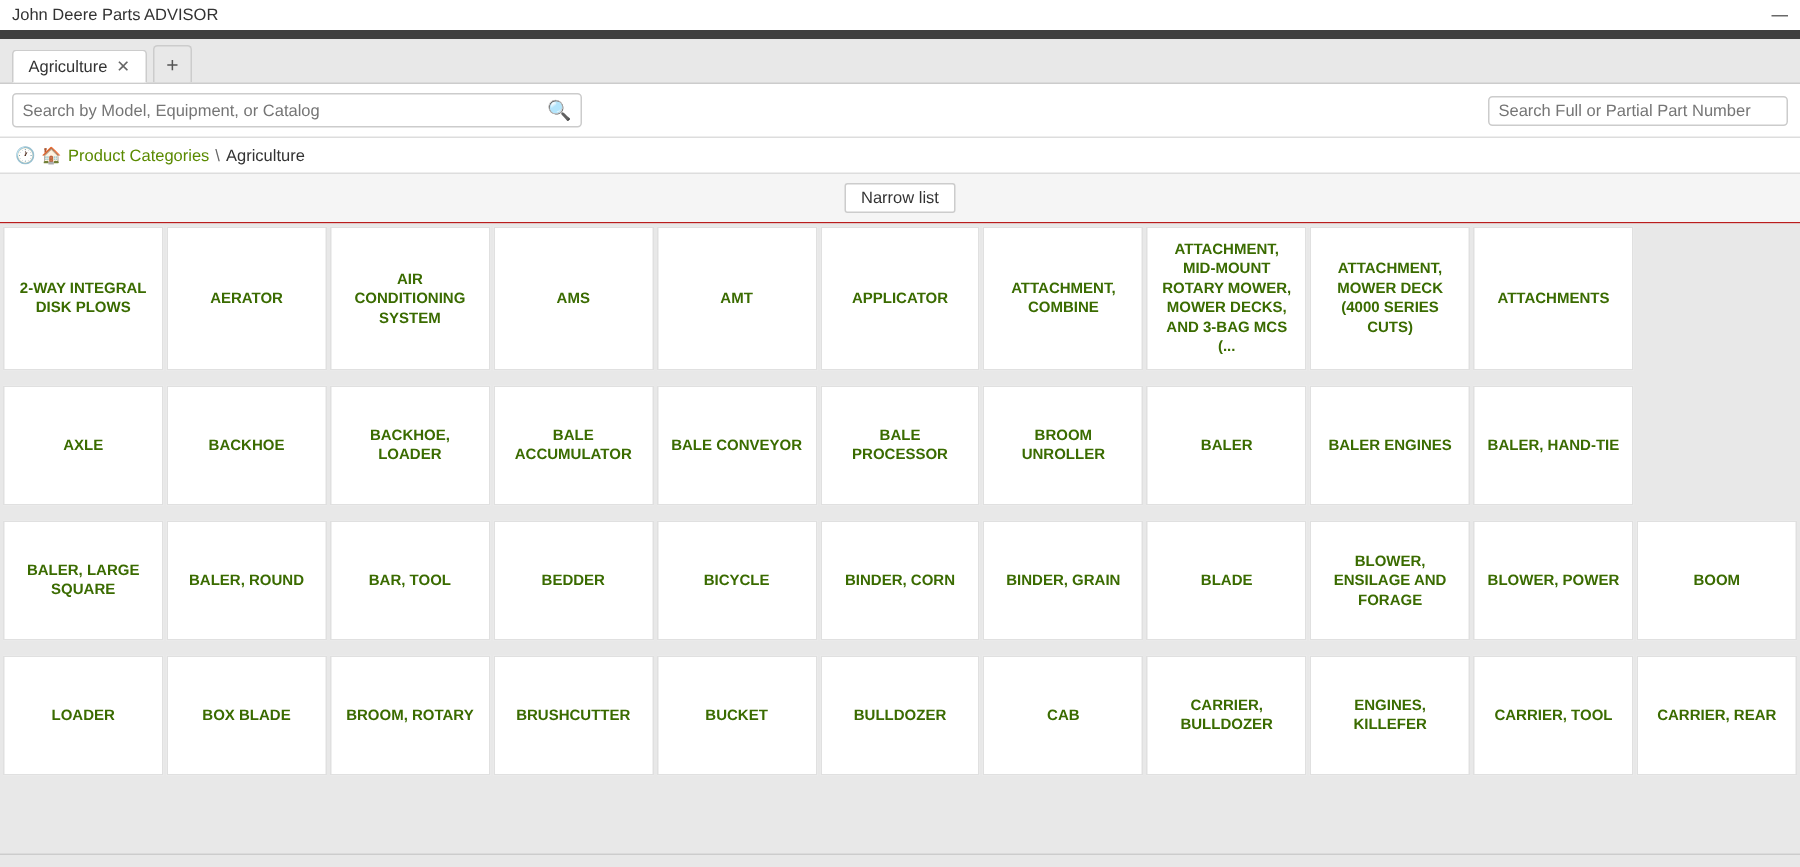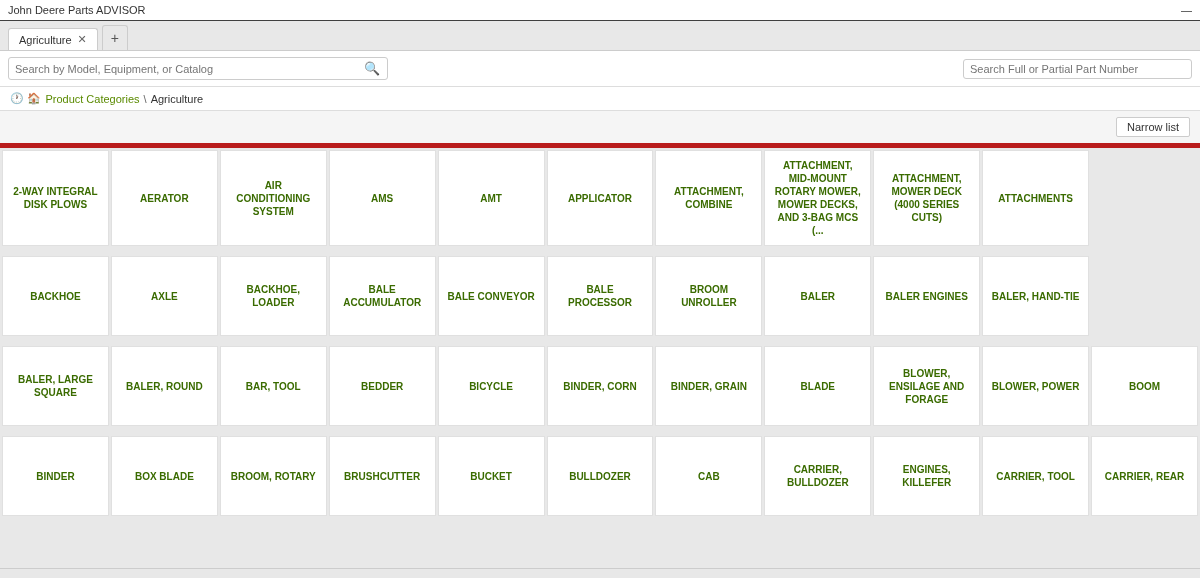--- a/index.html
+++ b/index.html
@@ -1,21 +1,21 @@
 <!DOCTYPE html>
 <html><head>
   <meta charset="utf-8">
   <style>
     * { box-sizing: border-box; margin: 0; padding: 0; }
     body { font-family: Arial, sans-serif; font-size: 12px; background: #f0f0f0; color: #333; }
 
     
     #titlebar {
       background: #fff;
-      border-bottom: 1px solid #404040;
+      border-bottom: 6px solid #404040;
       padding: 4px 8px;
       font-size: 11px;
       color: #333;
       display: flex;
       align-items: center;
       justify-content: space-between;
     }
 
     
     #tabbar {
@@ -76,21 +76,21 @@
       width: 100%;
       color: #333;
     }
     .search-box .search-icon { color: #5a8a00; font-size: 13px; cursor: pointer; }
     .search-box-right {
       display: flex;
       align-items: center;
       border: 1px solid #ccc;
       border-radius: 3px;
       padding: 3px 6px;
-      width: 229px;
+      width: 200px;
       background: #fff;
     }
     .search-box-right input {
       border: none;
       outline: none;
       font-size: 11px;
       width: 100%;
       color: #333;
     }
 
@@ -108,22 +108,22 @@
     #breadcrumb .bc-icon { color: #555; font-size: 11px; cursor: pointer; }
     #breadcrumb a { color: #5a8a00; text-decoration: none; cursor: pointer; }
     #breadcrumb .bc-sep { color: #666; }
     #breadcrumb .bc-current { color: #333; }
 
     
     #narrow-bar {
       background: #f5f5f5;
       padding: 6px 10px;
       display: flex;
-      justify-content: flex-end;
-      border-bottom: 5px solid #b91c1c;
+      justify-content: center;
+      border-bottom: 1px solid #b91c1c;
     }
     .narrow-btn {
       background: #fff;
       border: 1px solid #ccc;
       padding: 3px 10px;
       font-size: 11px;
       cursor: pointer;
       border-radius: 2px;
       color: #333;
     }
@@ -222,22 +222,22 @@
       <div class="grid-cell">AMS</div>
       <div class="grid-cell">AMT</div>
       <div class="grid-cell">APPLICATOR</div>
       <div class="grid-cell">ATTACHMENT, COMBINE</div>
       <div class="grid-cell">ATTACHMENT, MID-MOUNT ROTARY MOWER, MOWER DECKS, AND 3-BAG MCS (...</div>
       <div class="grid-cell">ATTACHMENT, MOWER DECK (4000 SERIES CUTS)</div>
       <div class="grid-cell">ATTACHMENTS</div>
     </div>
     <div class="row-sep"></div>
     <div class="grid-row">
+      <div class="grid-cell">AXLE</div>
       <div class="grid-cell">BACKHOE</div>
-      <div class="grid-cell">AXLE</div>
       <div class="grid-cell">BACKHOE, LOADER</div>
       <div class="grid-cell">BALE ACCUMULATOR</div>
       <div class="grid-cell">BALE CONVEYOR</div>
       <div class="grid-cell">BALE PROCESSOR</div>
       <div class="grid-cell">BROOM UNROLLER</div>
       <div class="grid-cell">BALER</div>
       <div class="grid-cell">BALER ENGINES</div>
       <div class="grid-cell">BALER, HAND-TIE</div>
     </div>
     <div class="row-sep"></div>
@@ -249,21 +249,21 @@
       <div class="grid-cell">BICYCLE</div>
       <div class="grid-cell">BINDER, CORN</div>
       <div class="grid-cell">BINDER, GRAIN</div>
       <div class="grid-cell">BLADE</div>
       <div class="grid-cell">BLOWER, ENSILAGE AND FORAGE</div>
       <div class="grid-cell">BLOWER, POWER</div>
       <div class="grid-cell">BOOM</div>
     </div>
     <div class="row-sep"></div>
     <div class="grid-row">
-      <div class="grid-cell">BINDER</div>
+      <div class="grid-cell">LOADER</div>
       <div class="grid-cell">BOX BLADE</div>
       <div class="grid-cell">BROOM, ROTARY</div>
       <div class="grid-cell">BRUSHCUTTER</div>
       <div class="grid-cell">BUCKET</div>
       <div class="grid-cell">BULLDOZER</div>
       <div class="grid-cell">CAB</div>
       <div class="grid-cell">CARRIER, BULLDOZER</div>
       <div class="grid-cell">ENGINES, KILLEFER</div>
       <div class="grid-cell">CARRIER, TOOL</div>
       <div class="grid-cell">CARRIER, REAR</div>

